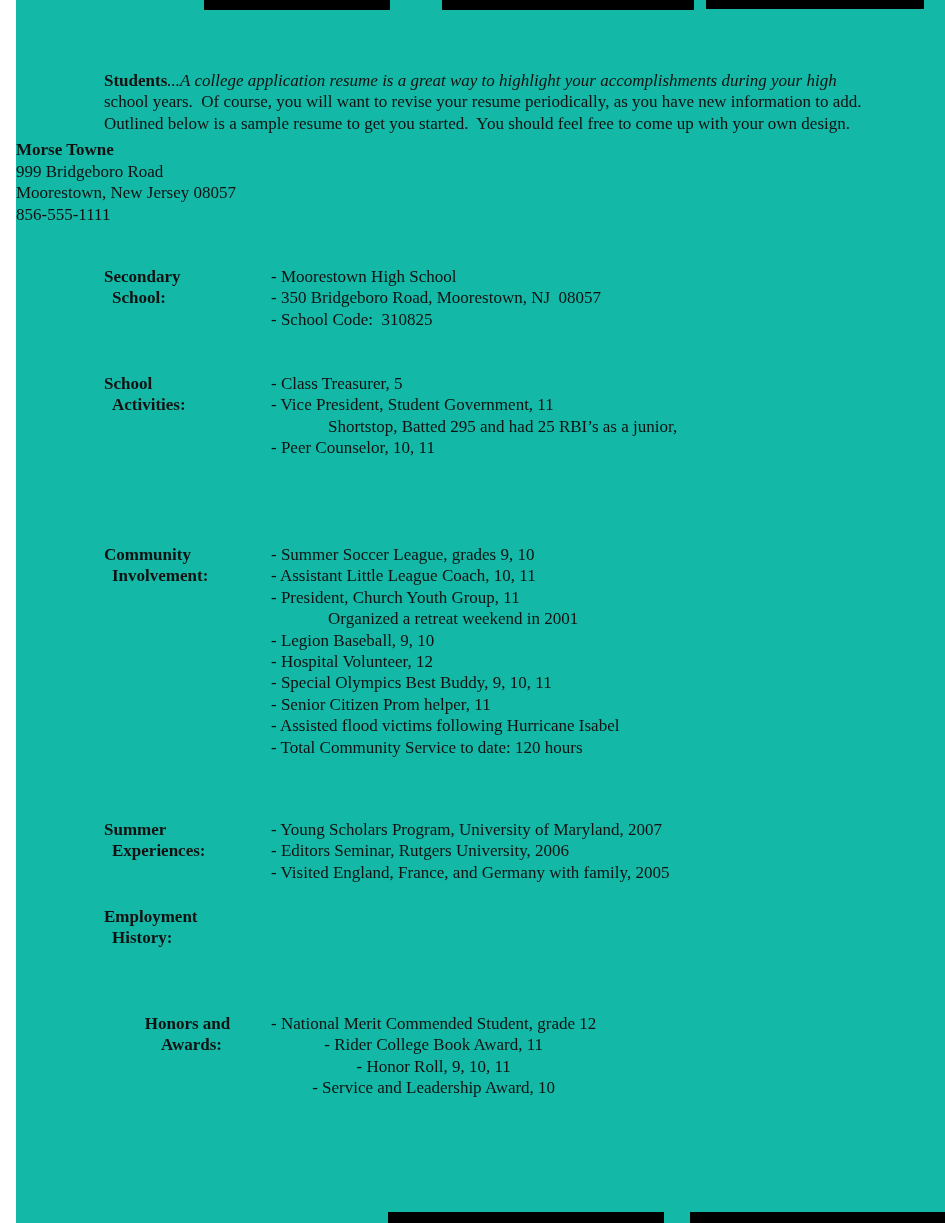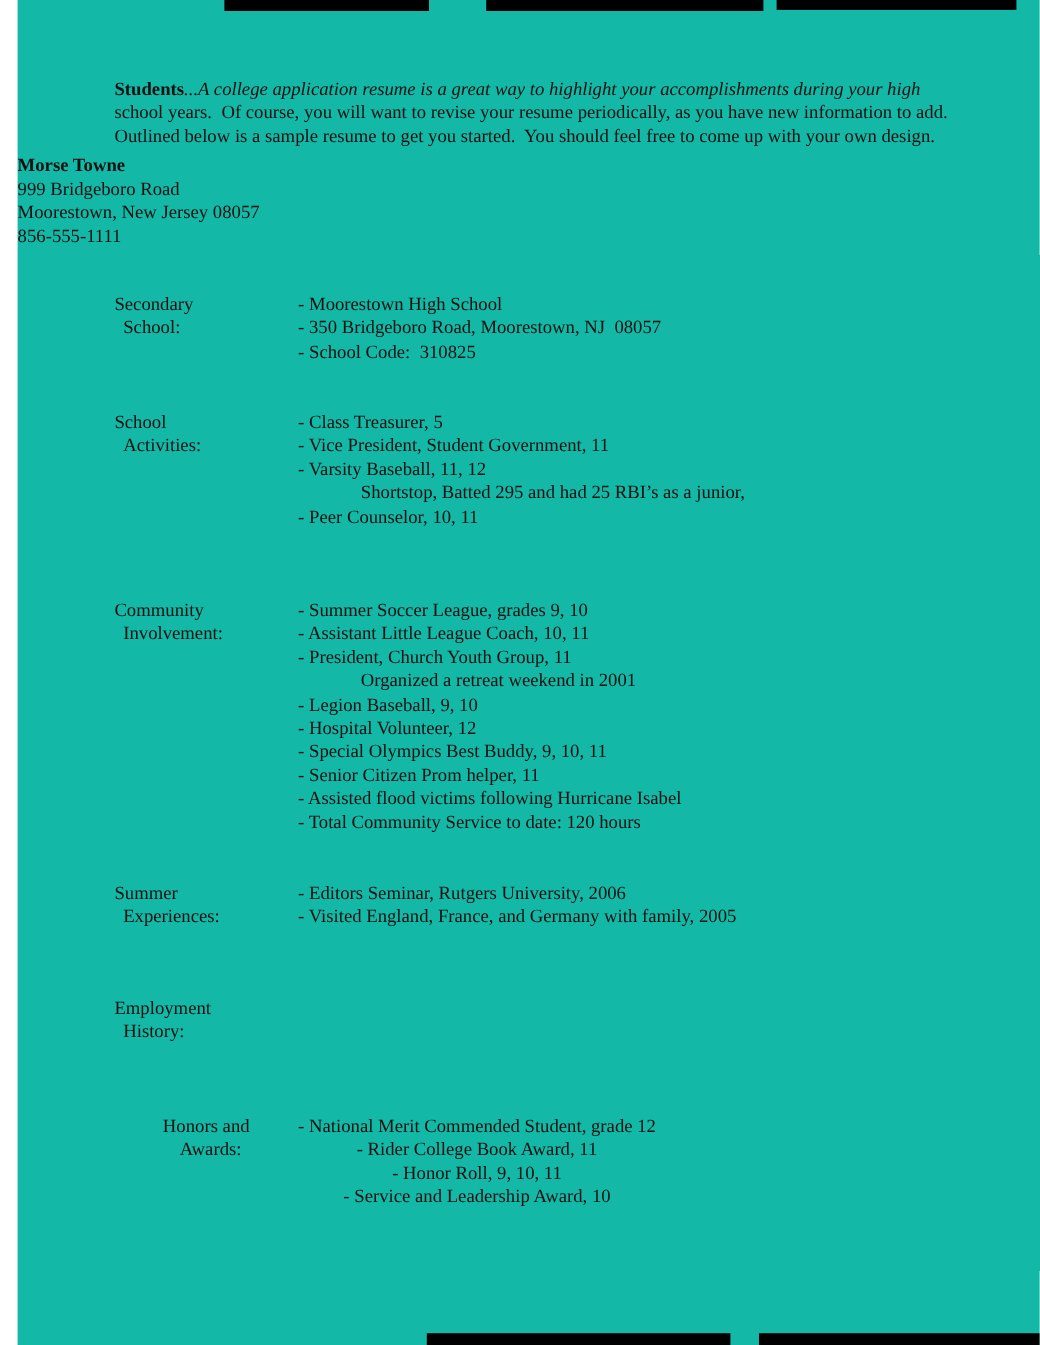--- a/index.html
+++ b/index.html
@@ -45,25 +45,25 @@
   .section {
     position: absolute;
     left: 88px;
     display: flex;
     font-size: 17px;
     line-height: 21.4px;
   }
   .s0 { top: 266px; }
   .s1 { top: 373px; }
   .s2 { top: 544px; }
-  .s3 { top: 801px; }
+  .s3 { top: 819px; }
   .s4 { top: 906px; }
   .s5 { top: 1013px; text-align: center; }
 
-  .label { width: 167px; flex: 0 0 167px; font-weight: normal; }
+  .label { width: 167px; flex: 0 0 167px; font-weight: bold; }
   .label .lbl2 { padding-left: 8px; }
 
   .items { flex: 1 1 auto; }
   .item { white-space: pre-wrap; }
   .item.indent { padding-left: 57px; }
 </style>
 </head>
 <body>
 
 <div class="page">
@@ -100,21 +100,20 @@
   </div>
 
   <div class="section s1">
     <div class="label">
       <div class="lbl1">School</div>
       <div class="lbl2">Activities:</div>
     </div>
     <div class="items">
       <div class="item">- Class Treasurer, 5</div>
       <div class="item">- Vice President, Student Government, 11</div>
-      <div class="item">- Varsity Baseball, 11, 12</div>
       <div class="item indent">Shortstop, Batted 295 and had 25 RBI’s as a junior,</div>
       <div class="item">- Peer Counselor, 10, 11</div>
     </div>
   </div>
 
   <div class="section s2">
     <div class="label">
       <div class="lbl1">Community</div>
       <div class="lbl2">Involvement:</div>
     </div>
@@ -131,20 +130,21 @@
       <div class="item">- Total Community Service to date: 120 hours</div>
     </div>
   </div>
 
   <div class="section s3">
     <div class="label">
       <div class="lbl1">Summer</div>
       <div class="lbl2">Experiences:</div>
     </div>
     <div class="items">
+      <div class="item">- Young Scholars Program, University of Maryland, 2007</div>
       <div class="item">- Editors Seminar, Rutgers University, 2006</div>
       <div class="item">- Visited England, France, and Germany with family, 2005</div>
     </div>
   </div>
 
   <div class="section s4">
     <div class="label">
       <div class="lbl1">Employment</div>
       <div class="lbl2">History:</div>
     </div>

